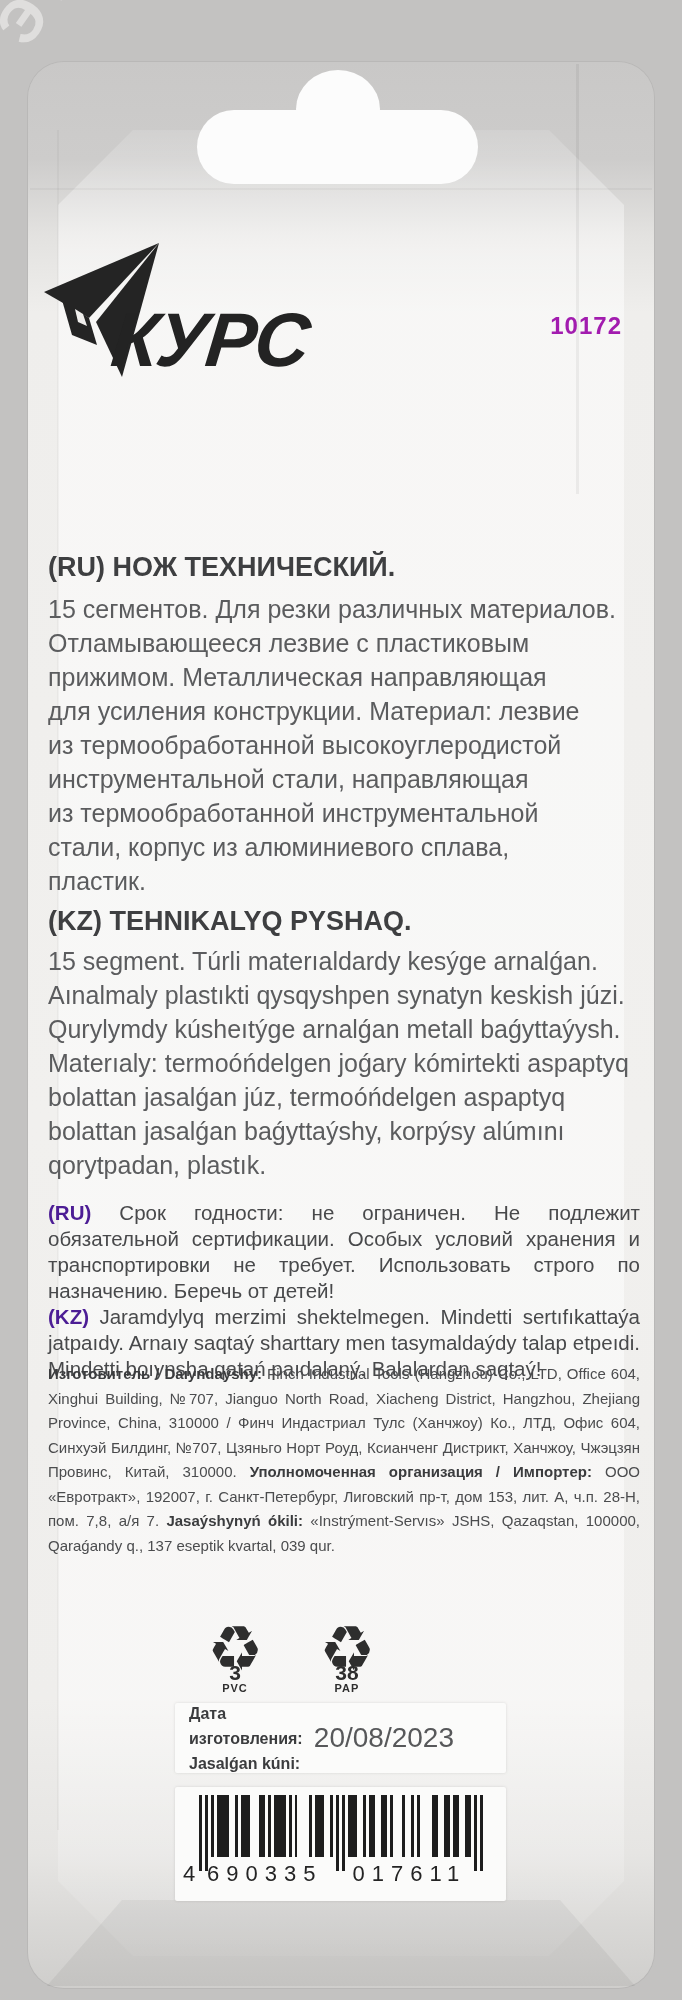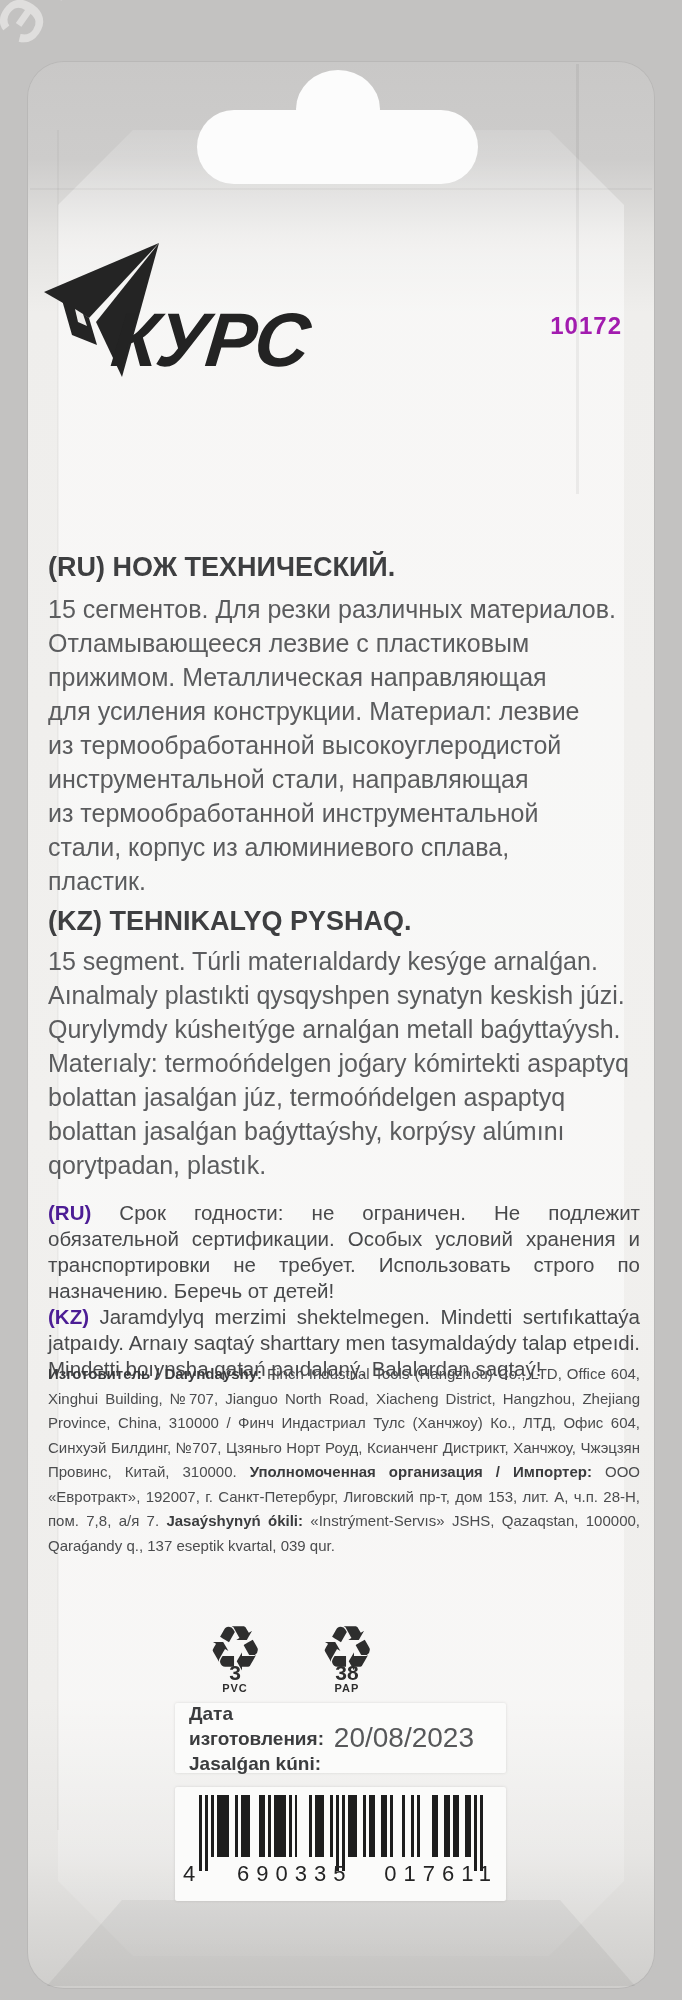--- a/index.html
+++ b/index.html
@@ -64,33 +64,33 @@
   .recycle .sym{position:relative;display:block;height:62px;font-family:"DejaVu Sans",sans-serif;
                 font-size:62px;line-height:62px;}
   .recycle .num{position:absolute;left:0;right:0;top:24px;font-size:21px;font-weight:bold;
                 font-family:"Liberation Sans",sans-serif;}
   .recycle .lbl{display:block;margin-top:2px;font-size:11px;font-weight:bold;letter-spacing:1px;}
 
   
   .date-sticker{position:absolute;left:175px;top:1703px;width:331px;height:70px;background:#fbfbfa;
                 border-radius:2px;box-shadow:0 0 3px rgba(0,0,0,.12);display:flex;align-items:center;
                 padding:0 14px;box-sizing:border-box;}
-  .date-labels{font-size:19px;line-height:25px;font-weight:bold;color:#3b3c3e;}
-  .date-value{margin-left:auto;margin-right:18px;font-size:28px;color:#57585a;}
+  .date-labels{font-size:16px;line-height:25px;font-weight:bold;color:#3b3c3e;}
+  .date-value{margin-left:auto;margin-right:38px;font-size:28px;color:#57585a;}
 
   .bc-sticker{position:absolute;left:175px;top:1787px;width:331px;height:114px;background:#fbfbfa;
               border-radius:2px;box-shadow:0 0 3px rgba(0,0,0,.12);}
   .ean{position:absolute;left:24px;right:24px;top:8px;height:80px;display:flex;align-items:flex-start;}
   .ean i{flex:1 1 auto;height:62px;}
   .ean i.b{background:#1d1d1d;}
   .ean i.g{height:76px;}
   .bc-digits{position:absolute;left:8px;right:8px;top:74px;display:flex;align-items:flex-end;
              font-size:22px;color:#242424;}
   .bc-digits .d0{width:24px;text-align:left;}
-  .bc-digits .grp{flex:1;text-align:right;letter-spacing:7px;}
+  .bc-digits .grp{flex:1;text-align:left;letter-spacing:7px;}
 </style>
 </head>
 <body>
 
 <div class="screen">
 
   <div class="watermark">ЭТМ</div>
 
   <div class="card"></div>
   <div class="bottom-tray"></div>

